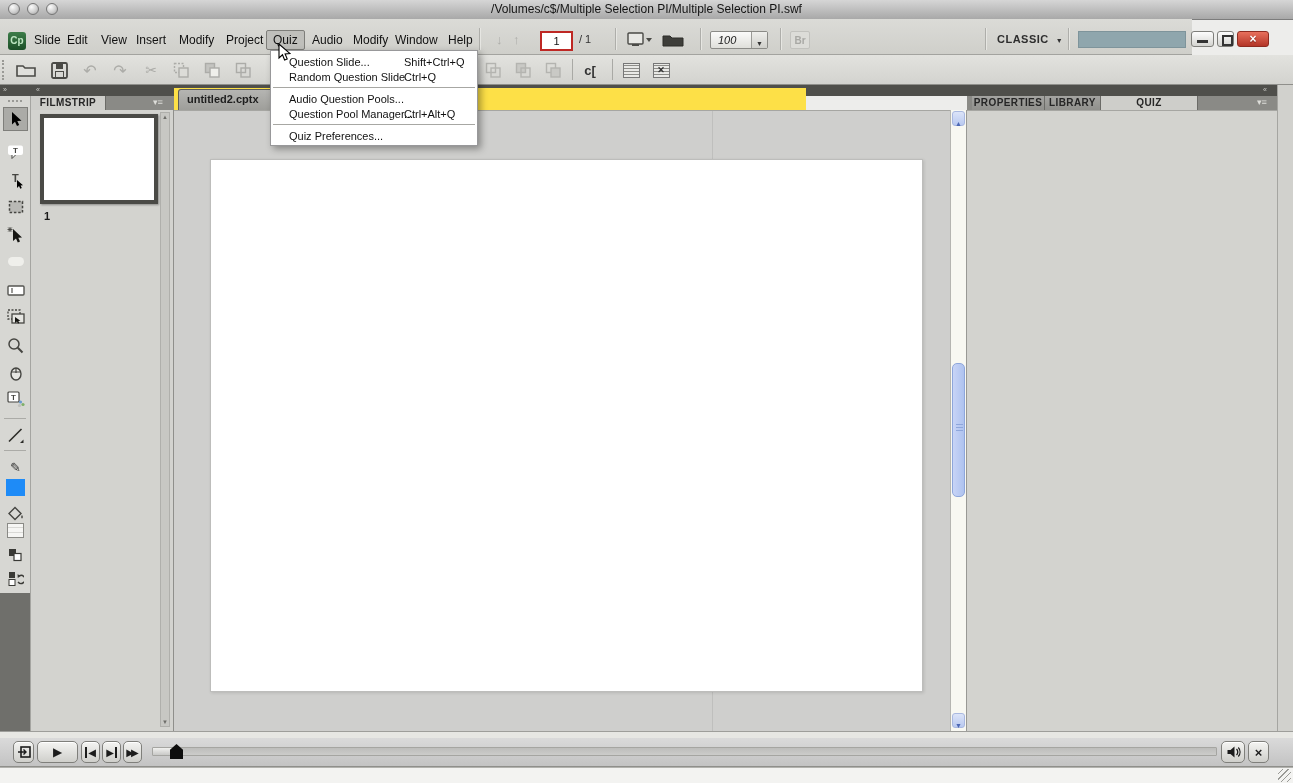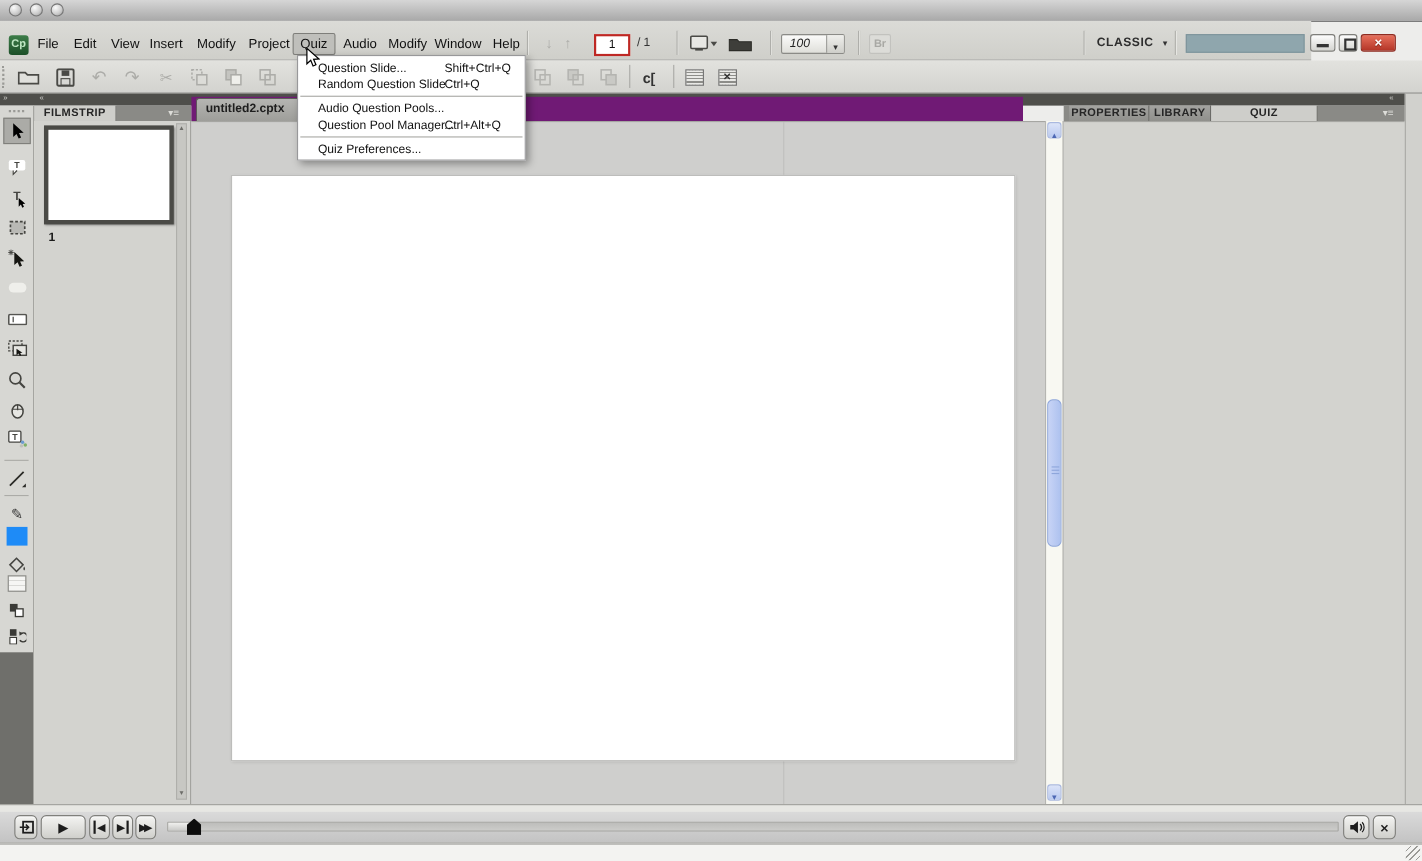--- a/index.html
+++ b/index.html
@@ -81,21 +81,21 @@
   .pencil-g{font-size:13px;color:#333;}
   
   #filmstrip-body{left:31px;top:110px;width:143px;height:621px;background:#D3D3CF;border-right:1px solid #8F8F8B;box-sizing:border-box;}
   #thumb1{position:absolute;left:9px;top:4px;width:118px;height:90px;background:#4A4A46;
     box-shadow:1px 1px 2px rgba(0,0,0,.35);}
   #thumb1 .inner{position:absolute;left:4px;top:4px;right:4px;bottom:4px;background:#fff;}
   #slide-num{position:absolute;left:13px;top:100px;font-size:11px;font-weight:bold;color:#1a1a1a;}
   #fs-scroll{position:absolute;right:3px;top:2px;width:10px;height:615px;background:#C7C7C3;border:1px solid #AFAFAB;box-sizing:border-box;}
   #fs-scroll .arr{position:absolute;left:0;width:8px;text-align:center;font-size:6px;color:#6d6d69;}
   
-  #docbar{left:174px;top:88px;width:756px;height:22px;background:#701a75;}
+  #docbar{left:174px;top:88px;width:632px;height:22px;background:#fde047;}
   #doc-tab{position:absolute;left:4px;top:1px;width:116px;height:21px;border-radius:3px 3px 0 0;
     background:linear-gradient(#B5B5B2,#9E9E9A);border:1px solid #5d5d59;border-bottom:none;box-sizing:border-box;}
   #doc-tab-label{position:absolute;left:8px;top:3px;font-size:11px;font-weight:bold;color:#1E1E1E;}
   #doc-tab-close{position:absolute;right:4px;top:4px;width:11px;height:11px;border:1px solid #55555
 1;box-sizing:border-box;font-size:8px;line-height:9px;text-align:center;color:#333;background:#ABABA7;}
   #canvas{left:174px;top:110px;width:776px;height:621px;background:#CFCFCD;border-top:1px solid #a6a6a2;box-sizing:border-box;}
   #canvas-guide{position:absolute;left:538px;top:0;width:1px;height:621px;background:#BFBFBD;}
   #stage{position:absolute;left:36px;top:48px;width:713px;height:533px;background:#FFFFFF;
     border:1px solid #BDBDBB;box-sizing:border-box;box-shadow:1px 1px 3px rgba(0,0,0,.12);}
   #canvas-scroll{left:950px;top:110px;width:17px;height:621px;background:#F8F8F2;
@@ -135,25 +135,26 @@
   .qm-sep{height:1px;background:#A7A7A3;margin:3px 2px;}
   #cursor{left:277px;top:43px;z-index:60;}
 </style>
 </head>
 <body>
 
 <div class="abs" id="titlebar">
   <span class="tl" style="left:8px"></span>
   <span class="tl" style="left:27px"></span>
   <span class="tl" style="left:46px"></span>
+  <div class="abs" id="title-text">/Volumes/c$/Multiple Selection PI/Multiple Selection PI.swf</div>
 </div>
 
 <div class="abs" id="menubar">
   <div class="abs" id="cp-logo">Cp</div>
-  <span class="menu-item" style="left:28px">File</span>
+  <span class="menu-item" style="left:28px">Slide</span>
   <span class="menu-item" style="left:61px">Edit</span>
   <span class="menu-item" style="left:95px">View</span>
   <span class="menu-item" style="left:130px">Insert</span>
   <span class="menu-item" style="left:173px">Modify</span>
   <span class="menu-item" style="left:220px">Project</span>
   <span class="menu-item active" style="left:266px">Quiz</span>
   <span class="menu-item" style="left:306px">Audio</span>
   <span class="menu-item" style="left:347px">Modify</span>
   <span class="menu-item" style="left:389px">Window</span>
   <span class="menu-item" style="left:442px">Help</span>

